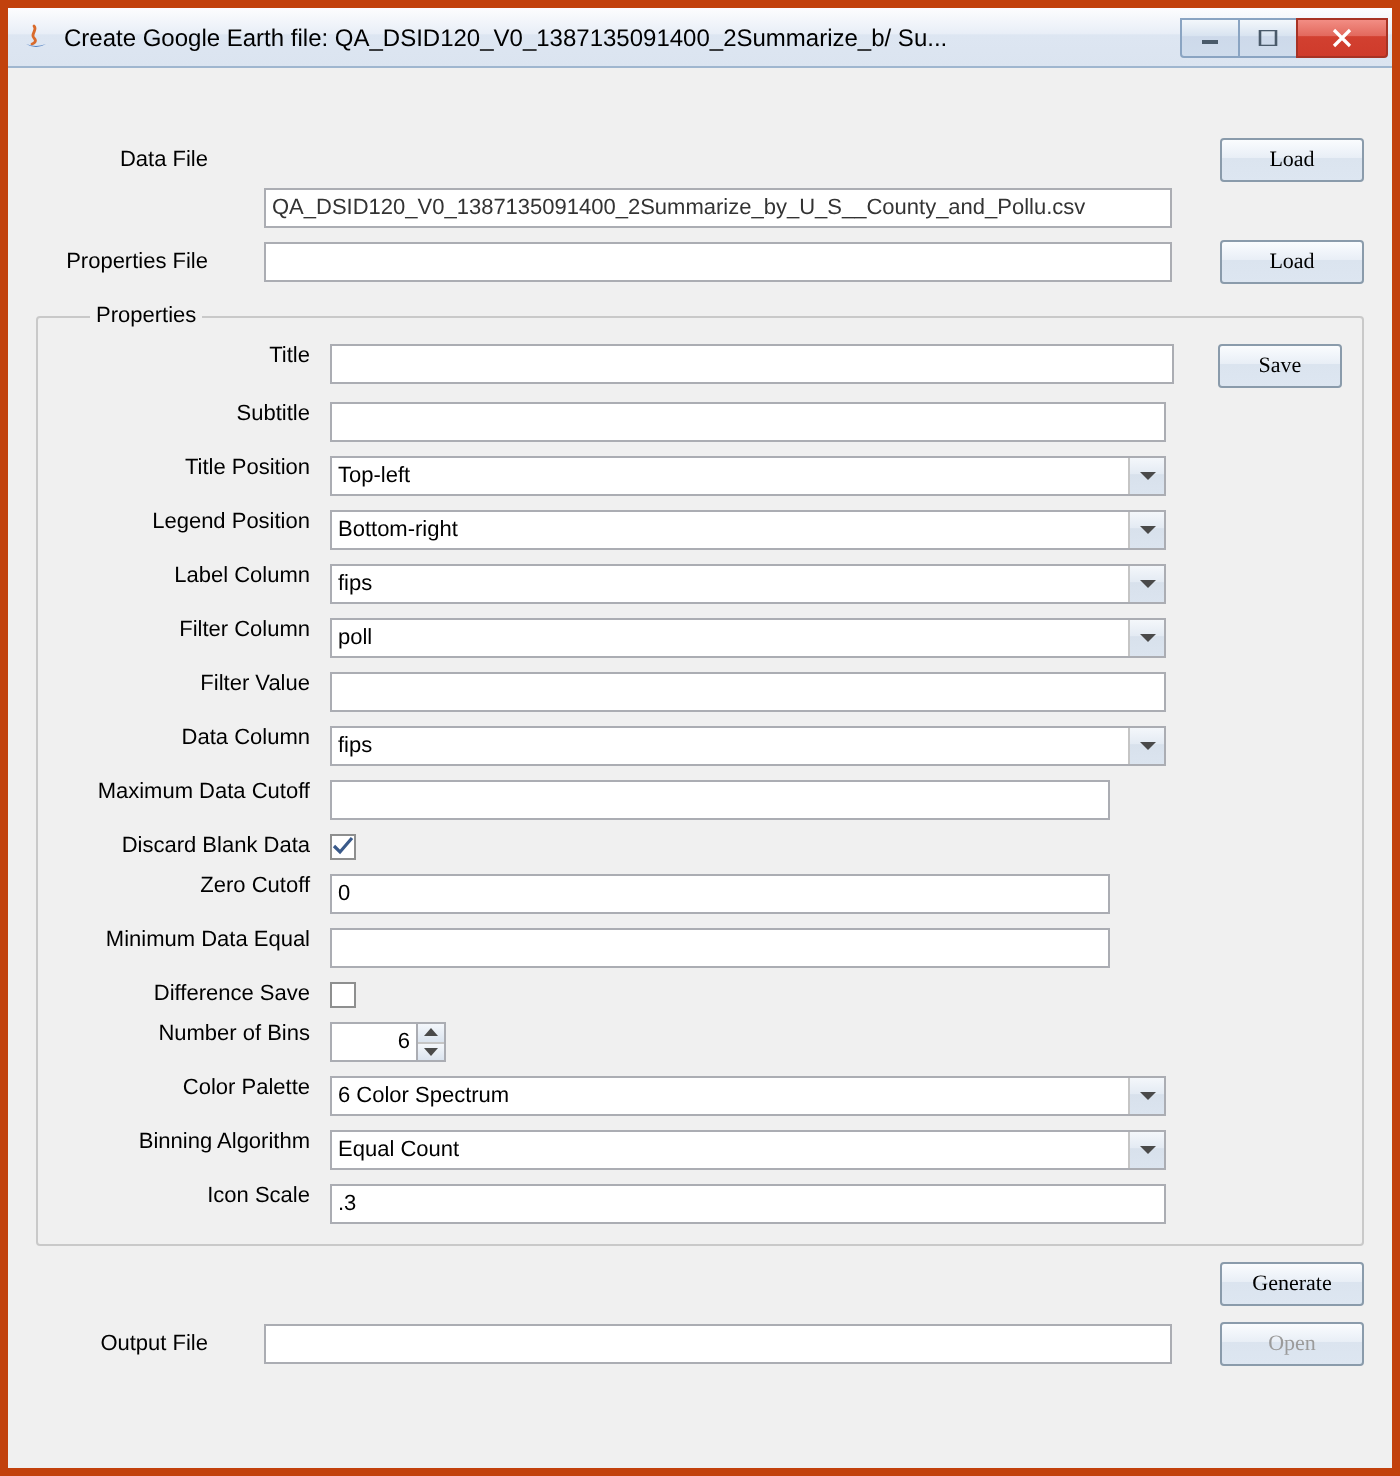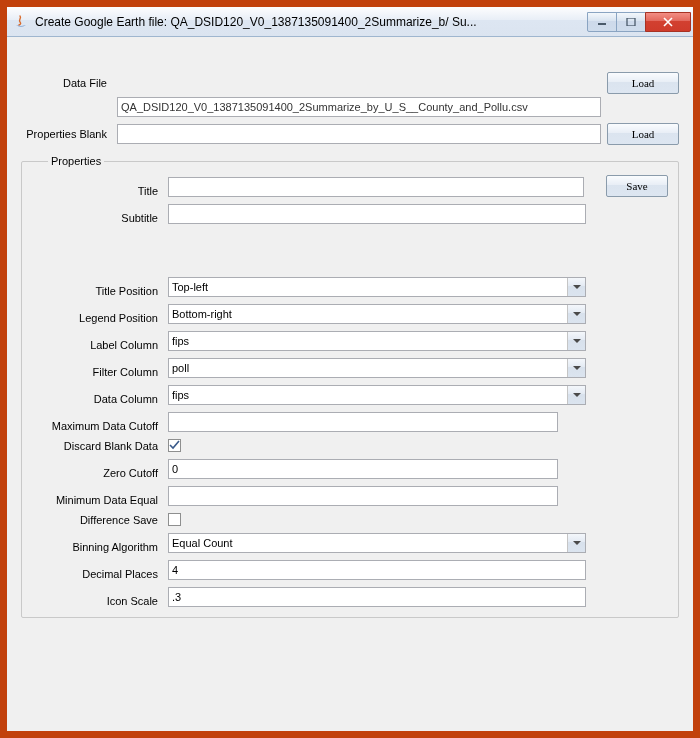--- a/index.html
+++ b/index.html
@@ -7,21 +7,21 @@
     font-family: Tahoma, "Segoe UI", sans-serif;
     font-size: 11px;
     background: #fff;
     width: 700px;
     height: 738px;
     overflow: hidden;
   }
   .window {
     width: 700px;
     height: 738px;
-    border: 7px solid #c2410c;
+    border: 4px solid #c2410c;
     background: #f0f0f0;
     display: flex;
     flex-direction: column;
   }
   .titlebar {
     height: 30px;
     background: linear-gradient(to bottom, #fdfdfe, #e8eef7 45%, #dde6f2 46%, #dbe4f0);
     border-bottom: 1px solid #9fb6cf;
     display: flex;
     align-items: center;
@@ -73,21 +73,21 @@
     flex: 1;
     padding: 12px 14px 10px 14px;
     background: #f0f0f0;
     display: flex;
     flex-direction: column;
     gap: 6px;
   }
   .row {
     display: flex;
     align-items: center;
-    gap: 6px;
+    gap: 24px;
   }
   .field-label {
     width: 130px;
     text-align: right;
     padding-right: 4px;
     color: #000;
     font-size: 11px;
     flex-shrink: 0;
   }
   .top-rows .field-label { width: 90px; }
@@ -130,21 +130,21 @@
     margin-left: 16px;
     background: #f0f0f0;
   }
   .prop-rows {
     display: flex;
     flex-direction: column;
     gap: 7px;
   }
   .prop-row {
     display: flex;
-    align-items: flex-end;
+    align-items: flex-start;
     gap: 6px;
   }
   .select-wrap {
     flex: 1;
     position: relative;
     height: 20px;
   }
   .select-wrap .text-input {
     width: 100%;
     padding-right: 22px;
@@ -246,21 +246,21 @@
 
   <div class="content">
 
     <div class="top-rows">
       <div class="row" style="margin-bottom:6px;">
         <div class="field-label">Data File</div>
         <input class="text-input" style="color: rgb(51, 51, 51); margin-top: 48px;" value="QA_DSID120_V0_1387135091400_2Summarize_by_U_S__County_and_Pollu.csv">
         <button class="btn">Load</button>
       </div>
       <div class="row">
-        <div class="field-label">Properties Blank</div>
+        <div class="field-label">Properties File</div>
         <input class="text-input" value="" style="">
         <button class="btn">Load</button>
       </div>
     </div>
 
     <fieldset class="fieldset">
       <legend class="fieldset-legend">Properties</legend>
       <div class="prop-rows">
 
         <div class="prop-row title-row">
@@ -271,21 +271,21 @@
           </div>
         </div>
 
         <div class="prop-row">
           <div class="field-label">Subtitle</div>
           <input class="text-input" style="max-width: 418px;" value="">
         </div>
 
         <div class="prop-row">
           <div class="field-label">Title Position</div>
-          <div class="select-wrap" style="max-width:418px;margin-top:46px;">
+          <div class="select-wrap" style="max-width:418px;">
             <input class="text-input" readonly="" value="Top-left" style="">
             <div class="select-arrow">
               <svg width="8" height="5">
                   <path d="M0 0 L4 4 L8 0 Z" fill="#4a4a4a"></path>
                 </svg>
             </div>
           </div>
         </div>
 
         <div class="prop-row">
@@ -317,20 +317,24 @@
           <div class="select-wrap" style="max-width:418px;">
             <input class="text-input" readonly="" value="poll" style="">
             <div class="select-arrow">
               <svg width="8" height="5">
                   <path d="M0 0 L4 4 L8 0 Z" fill="#4a4a4a"></path>
                 </svg>
             </div>
           </div>
         </div>
 
+        <div class="prop-row">
+          <div class="field-label">Filter Value</div>
+          <input class="text-input" style="max-width: 418px;" value="">
+        </div>
 
         <div class="prop-row">
           <div class="field-label">Data Column</div>
           <div class="select-wrap" style="max-width:418px;">
             <input class="text-input" readonly="" value="fips" style="">
             <div class="select-arrow">
               <svg width="8" height="5">
                   <path d="M0 0 L4 4 L8 0 Z" fill="#4a4a4a"></path>
                 </svg>
             </div>
@@ -359,42 +363,77 @@
         <div class="prop-row">
           <div class="field-label">Minimum Data Equal</div>
           <input class="text-input" style="max-width: 390px;" value="">
         </div>
 
         <div class="prop-row">
           <div class="field-label">Difference Save</div>
           <div class="checkbox"></div>
         </div>
 
-
+        <div class="prop-row">
+          <div class="field-label">Number of Bins</div>
+          <div class="spinner">
+            <input class="text-input" value="6" style="">
+            <div class="spinner-btns">
+              <div class="spinner-btn">
+                <svg width="7" height="4">
+                    <path d="M3.5 0 L7 4 L0 4 Z" fill="#4a4a4a"></path>
+                  </svg>
+              </div>
+              <div class="spinner-btn">
+                <svg width="7" height="4">
+                    <path d="M0 0 L7 0 L3.5 4 Z" fill="#4a4a4a"></path>
+                  </svg>
+              </div>
+            </div>
+          </div>
+        </div>
+
+        <div class="prop-row">
+          <div class="field-label">Color Palette</div>
+          <div class="select-wrap" style="max-width:418px;">
+            <input class="text-input" readonly="" value="6 Color Spectrum" style="">
+            <div class="select-arrow">
+              <svg width="8" height="5">
+                  <path d="M0 0 L4 4 L8 0 Z" fill="#4a4a4a"></path>
+                </svg>
+            </div>
+          </div>
+        </div>
 
         <div class="prop-row">
           <div class="field-label">Binning Algorithm</div>
           <div class="select-wrap" style="max-width:418px;">
             <input class="text-input" readonly="" value="Equal Count" style="">
             <div class="select-arrow">
               <svg width="8" height="5">
                   <path d="M0 0 L4 4 L8 0 Z" fill="#4a4a4a"></path>
                 </svg>
             </div>
           </div>
         </div>
 
-        <div class="prop-row">
-          <div class="field-label">Decimal Places</div>
-          <input class="text-input" style="max-width: 418px;" value="4">
-        </div>
 
         <div class="prop-row">
           <div class="field-label">Icon Scale</div>
           <input class="text-input" style="max-width: 418px;" value=".3">
         </div>
 
       </div>
     </fieldset>
 
+    <div class="bottom-section">
+      <div class="right-align-row">
+        <button class="btn">Generate</button>
+      </div>
+      <div class="row top-rows">
+        <div class="field-label" style="width:90px;">Output File</div>
+        <input class="text-input" value="" style="">
+        <button class="btn" disabled="">Open</button>
+      </div>
+    </div>
 
   </div>
 </div>
 
 </body></html>

